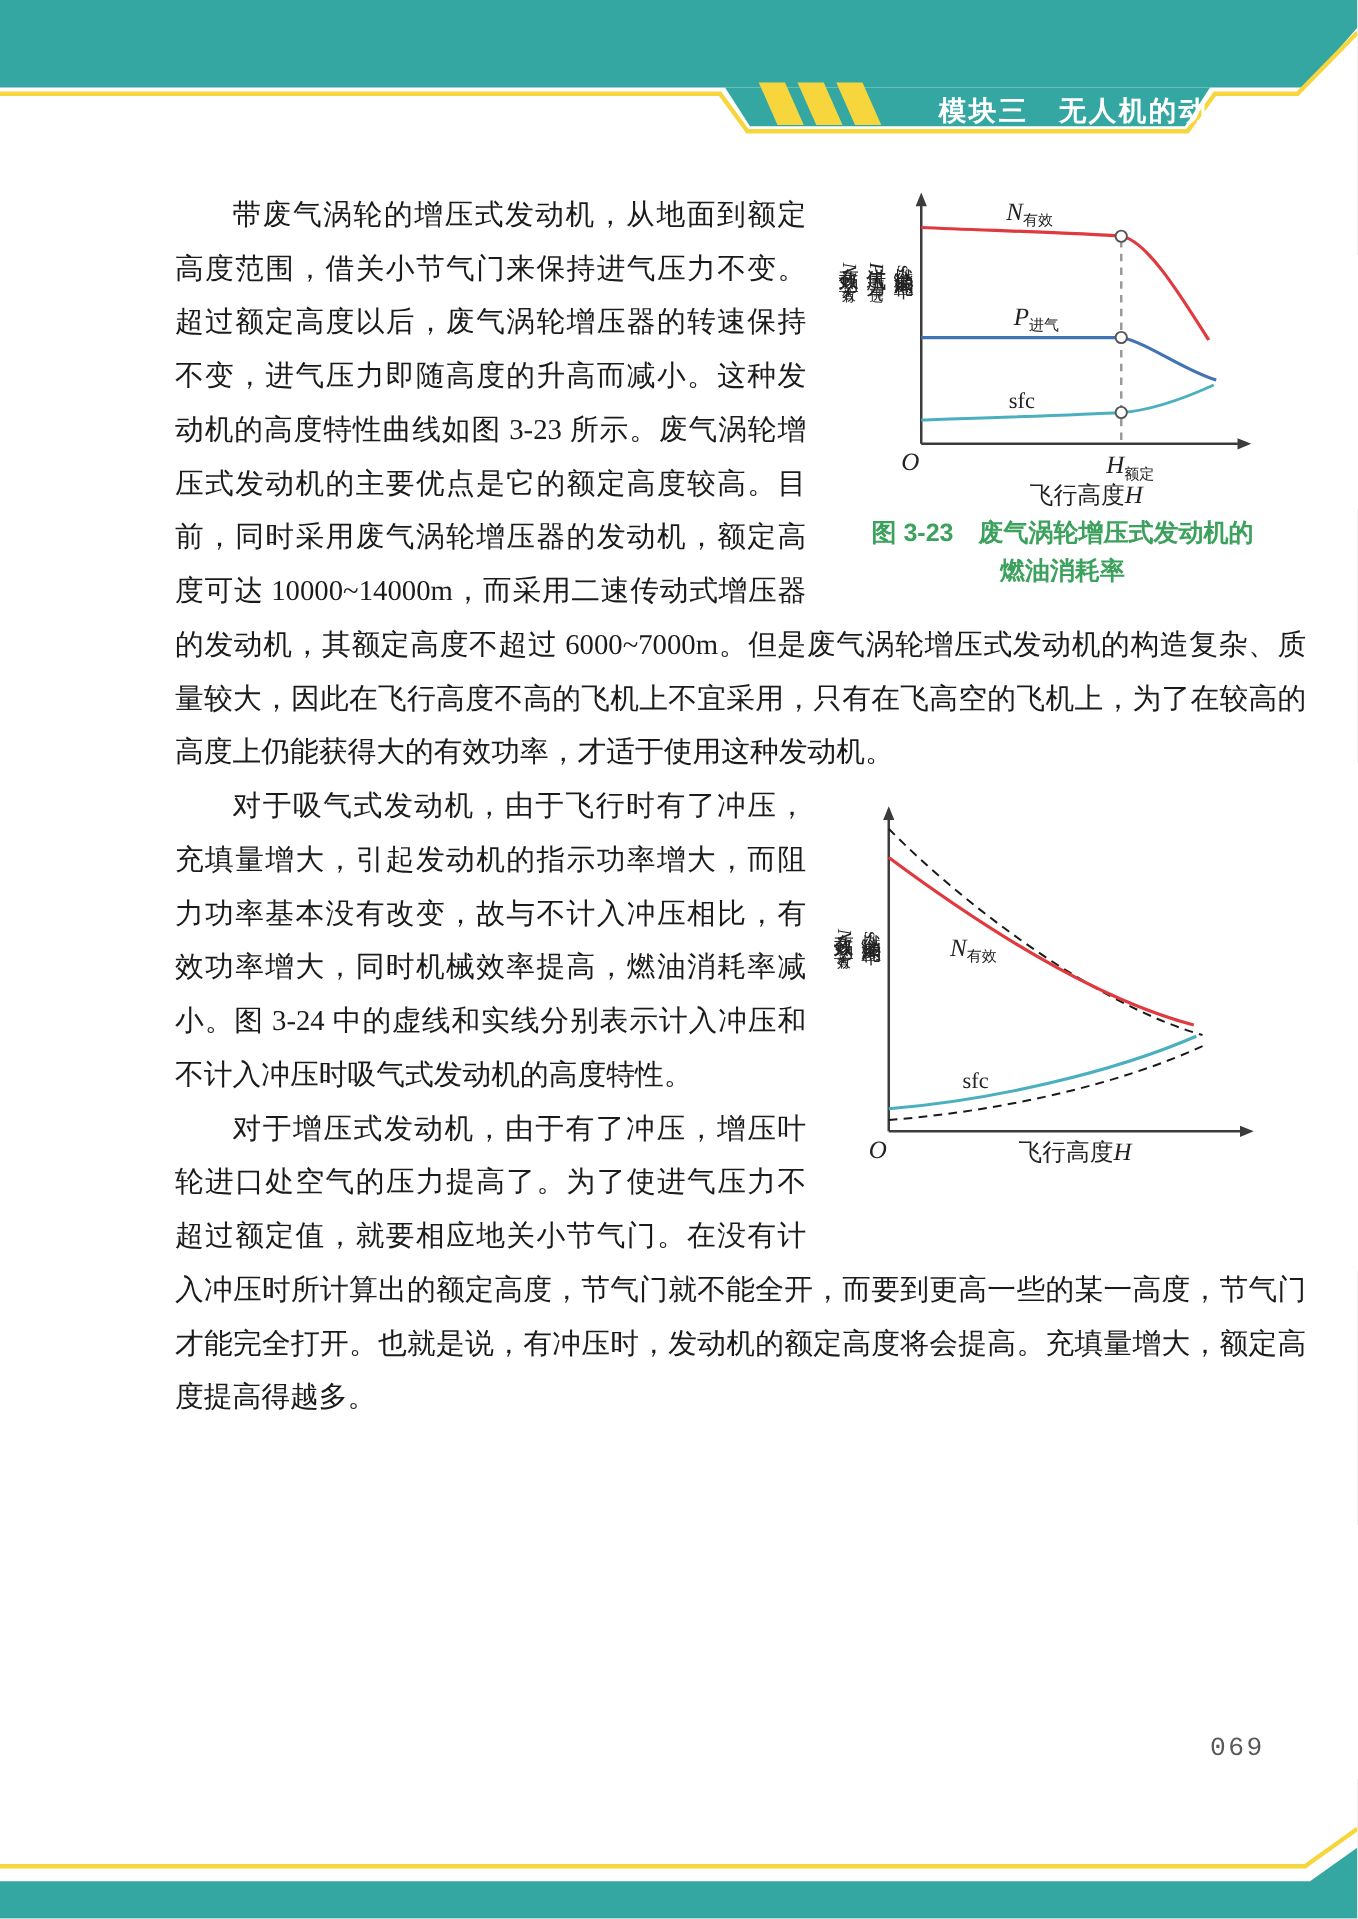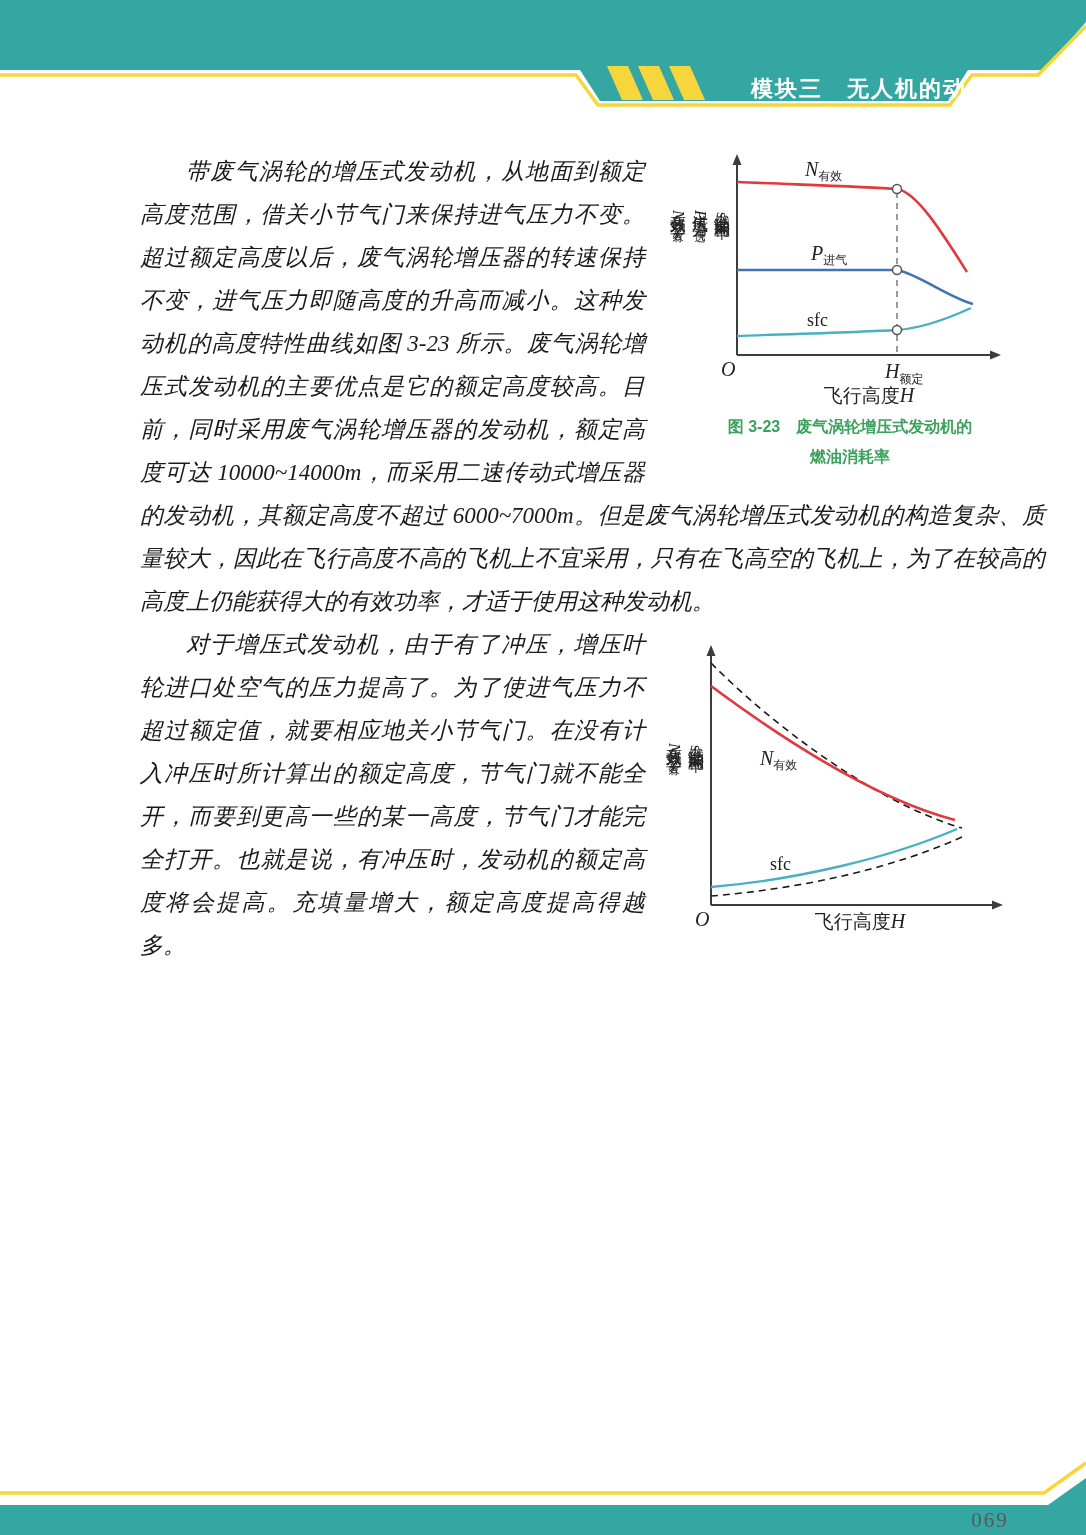--- a/index.html
+++ b/index.html
@@ -11,39 +11,39 @@
   
   .band-svg { position:absolute; left:0; display:block; }
   .header-svg { top:0; }
   .footer-svg { top:1435px; }
   .header-title {
     position:absolute; left:700px; top:74px; width:390px; height:30px;
     text-align:center; color:#ffffff; font-family:"Liberation Sans","DejaVu Sans",sans-serif;
     font-size:22px; font-weight:bold; letter-spacing:2px; line-height:30px;
   }
   .page-number {
-    position:absolute; left:950px; top:1508px; width:80px; text-align:center;
-    color:#57595b; font-family:Liberation Serif, serif;
+    position:absolute; left:950px; top:1388px; width:80px; text-align:center;
+    color:#57595b; font-family:Liberation Mono, monospace;
     font-size:21px; letter-spacing:2px;
   }
   
   .content {
     position:absolute; left:140px; top:150px; width:905px;
     font-size:23px; line-height:43px; color:#1b1b1b; text-align:justify;
   }
-  .content p { margin:0; text-indent:2em; word-break:break-all;font-style:italic; }
+  .content p { margin:0; text-indent:2em; word-break:break-all; }
   
   .figure { position:relative; float:right; clear:right; width:390px; }
   .fig-323 { height:324px; margin:0 0 16px 10px; }
   .fig-324 { height:378px; margin:0 0 9px 10px; }
   .figure svg { display:block; }
   .fig-caption {
     margin-top:4px; text-align:center; color:#3ba15c;
     font-family:"Liberation Sans","DejaVu Sans",sans-serif;
-    font-size:16px; font-weight:bold; line-height:30px;
+    font-size:20px; font-weight:bold; line-height:30px;
   }
   .vlabels {
     position:absolute; writing-mode:vertical-rl; text-orientation:mixed;
     font-size:16px; line-height:22px; letter-spacing:2px; color:#222222;
     font-family:"Liberation Serif","DejaVu Serif",serif;
   }
   .vl-323 { left:12px; top:52px; height:170px; }
   .vl-324 { left:8px;  top:112px; height:160px; }
   .sym-i { font-style:italic; }
   .vsub { font-size:11px; letter-spacing:0; }
@@ -132,20 +132,21 @@
 
         <text x="40" y="303" class="ax-sym">O</text>
         <text x="205" y="305" text-anchor="middle"><tspan class="ax-label">飞行高度</tspan><tspan class="ax-sym">H</tspan></text>
       </svg>
       <div class="vlabels vl-324">
         <div><span>燃油消耗率</span><span>sfc</span></div>
         <div><span>有效功率</span><span class="sym-i">N</span><span class="vsub">有效</span></div>
       </div>
     </div>
 
+    <p class="para">对于吸气式发动机，由于飞行时有了冲压，充填量增大，引起发动机的指示功率增大，而阻力功率基本没有改变，故与不计入冲压相比，有效功率增大，同时机械效率提高，燃油消耗率减小。图 3-24 中的虚线和实线分别表示计入冲压和不计入冲压时吸气式发动机的高度特性。</p>
     <p class="para">对于增压式发动机，由于有了冲压，增压叶轮进口处空气的压力提高了。为了使进气压力不超过额定值，就要相应地关小节气门。在没有计入冲压时所计算出的额定高度，节气门就不能全开，而要到更高一些的某一高度，节气门才能完全打开。也就是说，有冲压时，发动机的额定高度将会提高。充填量增大，额定高度提高得越多。</p>
 
   </div>
 
   <svg class="band-svg footer-svg" width="1086" height="100" viewBox="0 0 1086 100">
     <polygon points="0,70 1048,70 1086,43 1086,100 0,100" fill="#35a7a3"></polygon>
     <path d="M0,58 H1044 L1086,28" fill="none" stroke="#f6d63c" stroke-width="3.5"></path>
   </svg>
   <div class="page-number">069</div>
 

